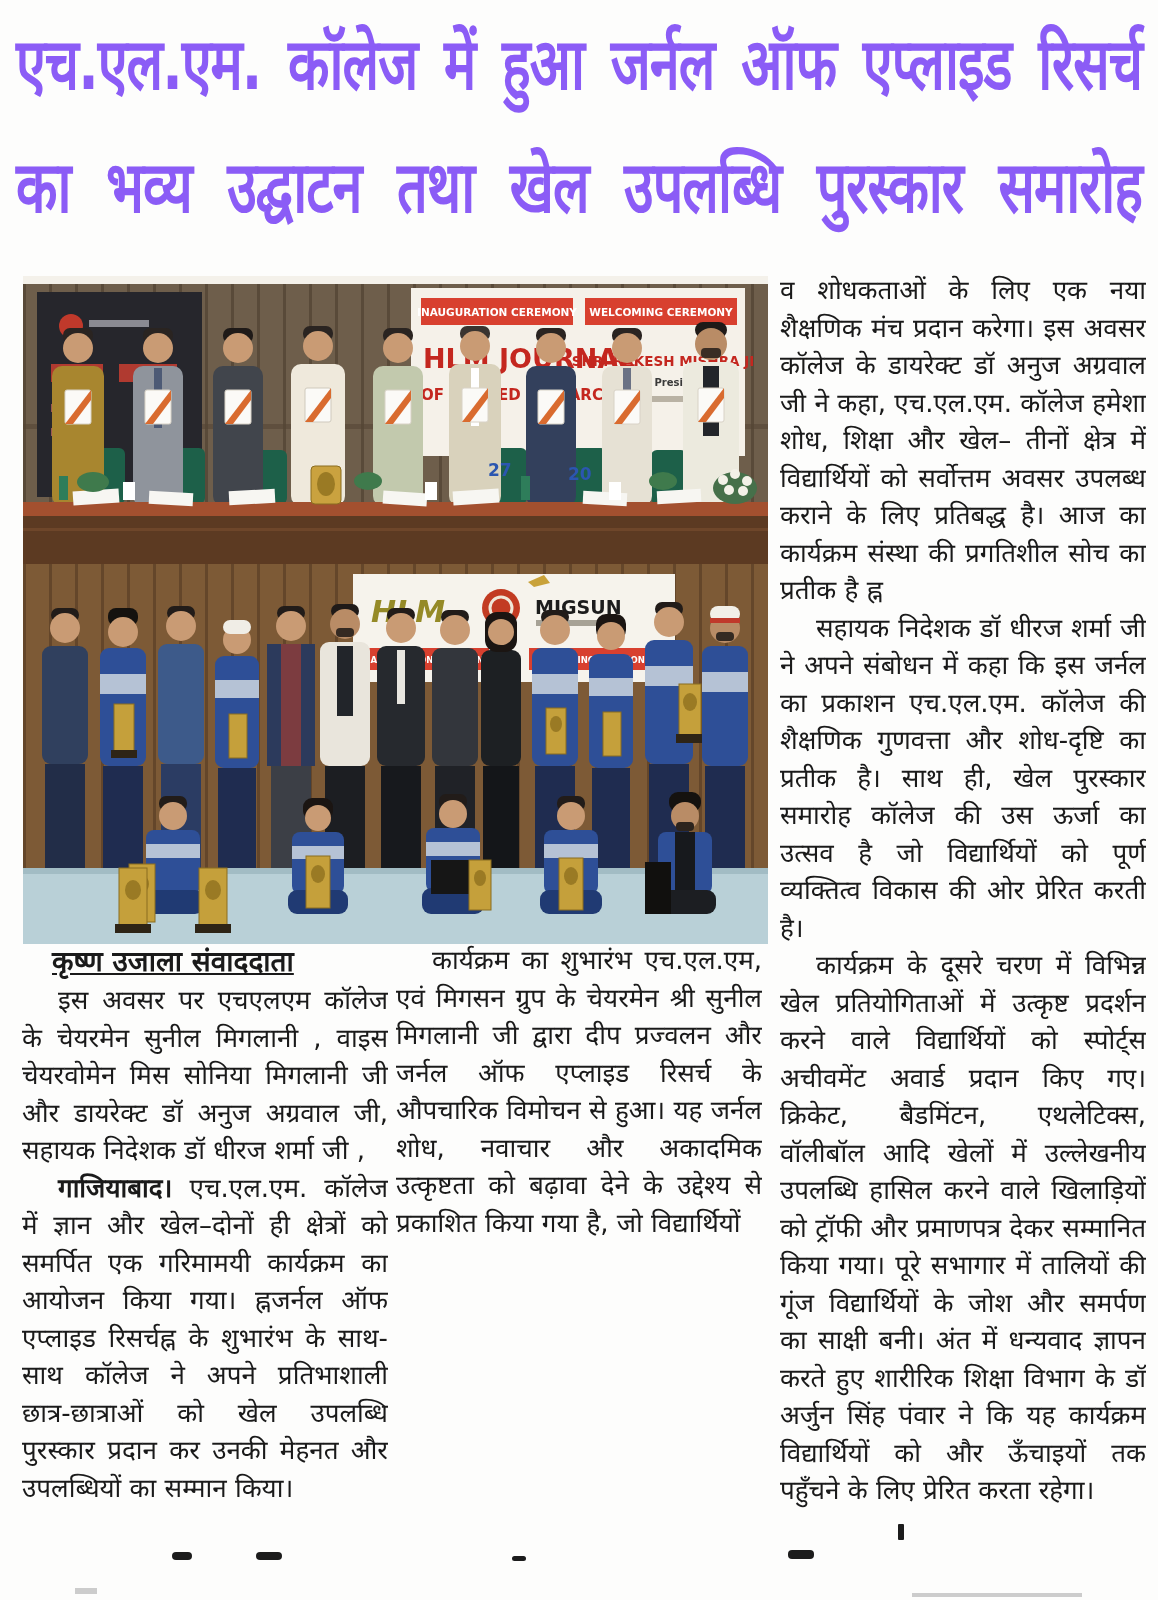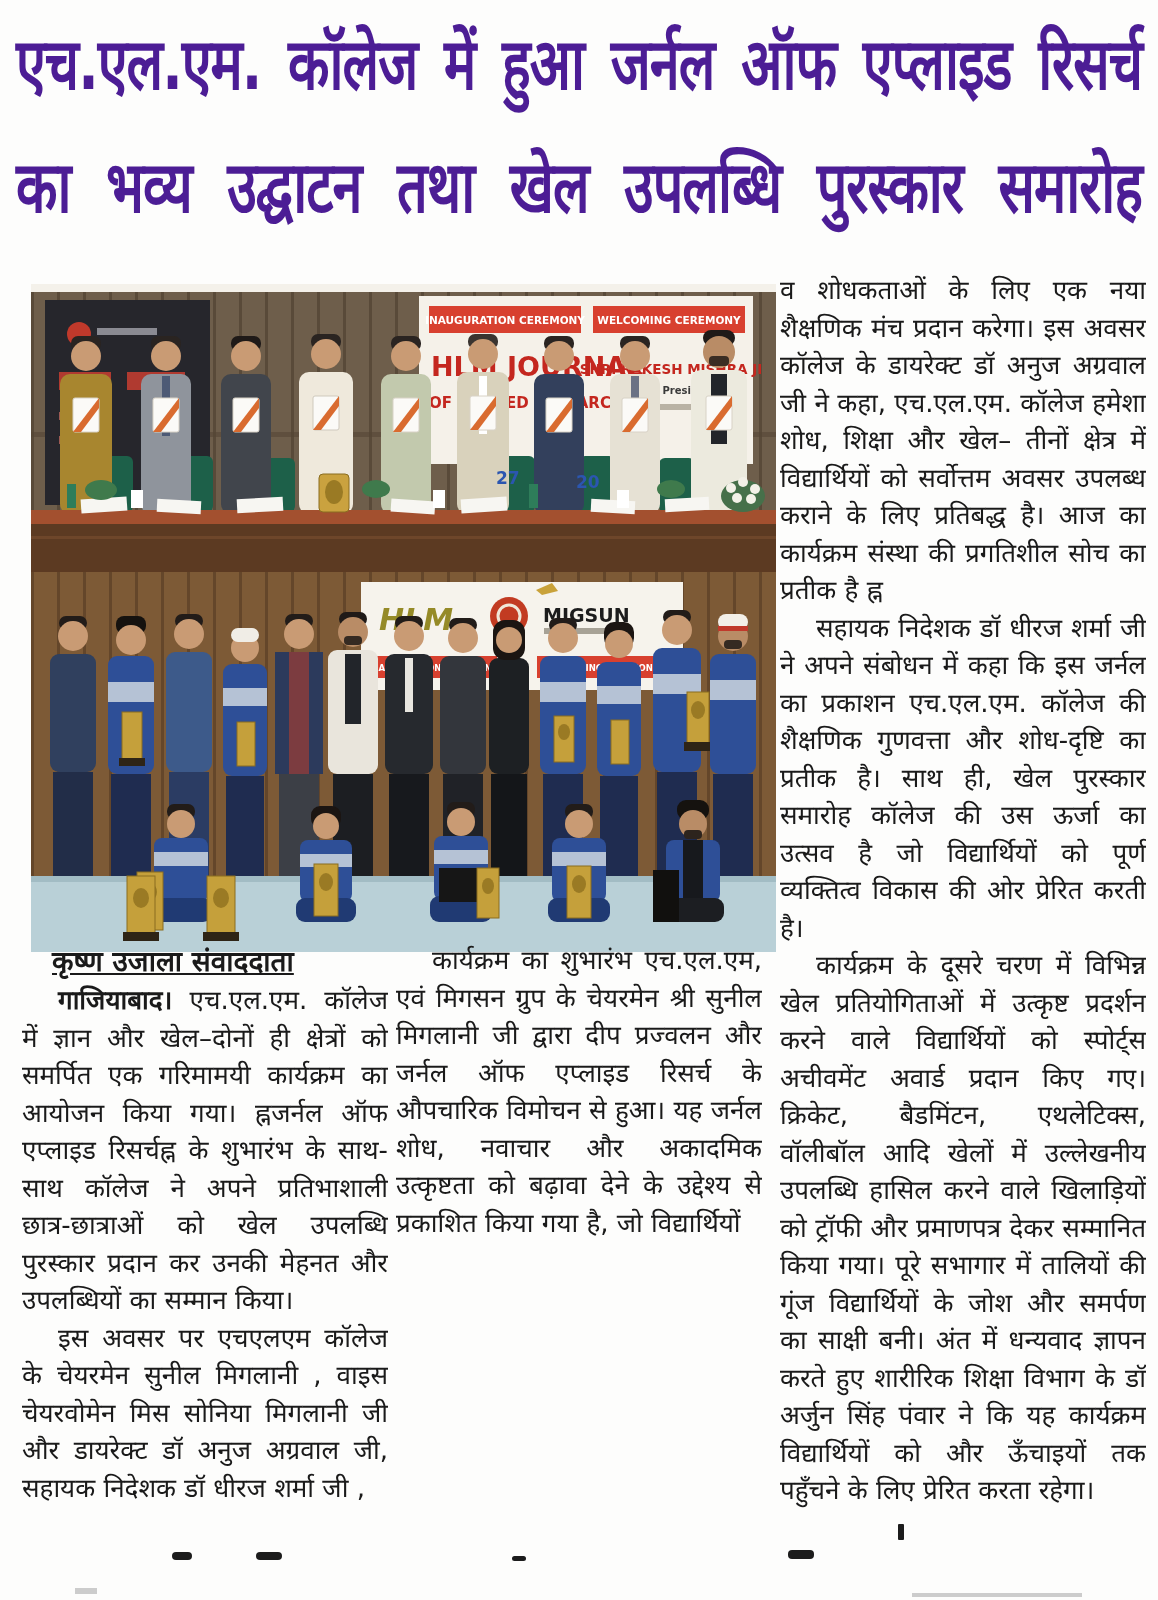--- a/index.html
+++ b/index.html
@@ -1,21 +1,21 @@
 <!DOCTYPE html>
 <html lang="hi"><head>
 <meta charset="utf-8">
 <style>
   html,body{margin:0;padding:0;}
   body{
     width:1158px;height:1600px;position:relative;background:#fdfdfc;
     font-family:"DejaVu Sans","Liberation Sans",sans-serif;color:#1a1a1a;
     overflow:hidden;
   }
-  .headline{position:absolute;left:16px;top:26px;width:1126px;color:#4c1d95;}
+  .headline{position:absolute;left:16px;top:26px;width:1126px;color:#8b5cf6;}
   .headline .line{
     display:block;width:100%;
     font-size:54px;font-weight:800;letter-spacing:-1px;
     text-align:justify;text-align-last:justify;
     transform:scaleY(1.32);transform-origin:top left;
     white-space:normal;line-height:1.1;
   }
   .headline .line2{margin-top:64px;}
   .photo{position:absolute;left:15px;top:268px;width:745px;height:668px;background:#efece6;}
   .photo svg{display:block;}
@@ -31,21 +31,21 @@
   .graybar{position:absolute;background:#cccccc;}
 </style>
 </head>
 <body>
 
 <header class="headline">
   <span class="line">एच.एल.एम. कॉलेज में हुआ जर्नल ऑफ एप्लाइड रिसर्च</span>
   <span class="line line2">का भव्य उद्घाटन तथा खेल उपलब्धि पुरस्कार समारोह</span>
 </header>
 
-<figure class="photo" style="margin:16px">
+<figure class="photo" style="margin:8px">
 <svg width="745" height="668" viewBox="0 0 745 668" xmlns="http://www.w3.org/2000/svg">
   <defs>
     <pattern id="planksTop" width="26" height="12" patternUnits="userSpaceOnUse">
       <rect width="26" height="12" fill="#6e5e4b"></rect>
           <rect width="3" height="12" fill="#594a39"></rect>
     </pattern>
     <pattern id="planksBottom" width="26" height="12" patternUnits="userSpaceOnUse">
       <rect width="26" height="12" fill="#7d5a36"></rect>
           <rect width="3" height="12" fill="#64462a"></rect>
     </pattern>
@@ -405,22 +405,22 @@
             <ellipse cx="190" cy="614" rx="8" ry="10" fill="#9a7a24"></ellipse>
             <rect x="172" y="648" width="36" height="9" fill="#2e2416"></rect>
       </g>
     </g>
   </g>
 </svg>
 </figure>
 
 <section class="col col1">
   <p class="byline">कृष्ण उजाला संवाददाता</p>
+  <p class="body indent">इस अवसर पर एचएलएम कॉलेज के चेयरमेन सुनील मिगलानी , वाइस चेयरवोमेन मिस सोनिया मिगलानी जी और डायरेक्ट डॉ अनुज अग्रवाल जी, सहायक निदेशक डॉ धीरज शर्मा जी ,</p>
   <p class="body indent"><span class="dateline">गाजियाबाद।</span> <span>एच.एल.एम. कॉलेज में ज्ञान और खेल–दोनों ही क्षेत्रों को समर्पित एक गरिमामयी कार्यक्रम का आयोजन किया गया। ह्नजर्नल ऑफ एप्लाइड रिसर्चह्न के शुभारंभ के साथ-साथ कॉलेज ने अपने प्रतिभाशाली छात्र-छात्राओं को खेल उपलब्धि पुरस्कार प्रदान कर उनकी मेहनत और उपलब्धियों का सम्मान किया।</span></p>
-  <p class="body indent">इस अवसर पर एचएलएम कॉलेज के चेयरमेन सुनील मिगलानी , वाइस चेयरवोमेन मिस सोनिया मिगलानी जी और डायरेक्ट डॉ अनुज अग्रवाल जी, सहायक निदेशक डॉ धीरज शर्मा जी ,</p>
 </section>
 
 <section class="col col2">
   <p class="body indent">कार्यक्रम का शुभारंभ एच.एल.एम, एवं मिगसन ग्रुप के चेयरमेन श्री सुनील मिगलानी जी द्वारा दीप प्रज्वलन और जर्नल ऑफ एप्लाइड रिसर्च के औपचारिक विमोचन से हुआ। यह जर्नल शोध, नवाचार और अकादमिक उत्कृष्टता को बढ़ावा देने के उद्देश्य से प्रकाशित किया गया है, जो विद्यार्थियों</p>
 </section>
 
 <section class="col col3">
   <p class="body">व शोधकताओं के लिए एक नया शैक्षणिक मंच प्रदान करेगा। इस अवसर कॉलेज के डायरेक्ट डॉ अनुज अग्रवाल जी ने कहा, एच.एल.एम. कॉलेज हमेशा शोध, शिक्षा और खेल– तीनों क्षेत्र में विद्यार्थियों को सर्वोत्तम अवसर उपलब्ध कराने के लिए प्रतिबद्ध है। आज का कार्यक्रम संस्था की प्रगतिशील सोच का प्रतीक है ह्न</p>
   <p class="body indent">सहायक निदेशक डॉ धीरज शर्मा जी ने अपने संबोधन में कहा कि इस जर्नल का प्रकाशन एच.एल.एम. कॉलेज की शैक्षणिक गुणवत्ता और शोध-दृष्टि का प्रतीक है। साथ ही, खेल पुरस्कार समारोह कॉलेज की उस ऊर्जा का उत्सव है जो विद्यार्थियों को पूर्ण व्यक्तित्व विकास की ओर प्रेरित करती है।</p>
   <p class="body indent">कार्यक्रम के दूसरे चरण में विभिन्न खेल प्रतियोगिताओं में उत्कृष्ट प्रदर्शन करने वाले विद्यार्थियों को स्पोर्ट्स अचीवमेंट अवार्ड प्रदान किए गए। क्रिकेट, बैडमिंटन, एथलेटिक्स, वॉलीबॉल आदि खेलों में उल्लेखनीय उपलब्धि हासिल करने वाले खिलाड़ियों को ट्रॉफी और प्रमाणपत्र देकर सम्मानित किया गया। पूरे सभागार में तालियों की गूंज विद्यार्थियों के जोश और समर्पण का साक्षी बनी। अंत में धन्यवाद ज्ञापन करते हुए शारीरिक शिक्षा विभाग के डॉ अर्जुन सिंह पंवार ने कि यह कार्यक्रम विद्यार्थियों को और ऊँचाइयों तक पहुँचने के लिए प्रेरित करता रहेगा।</p>

